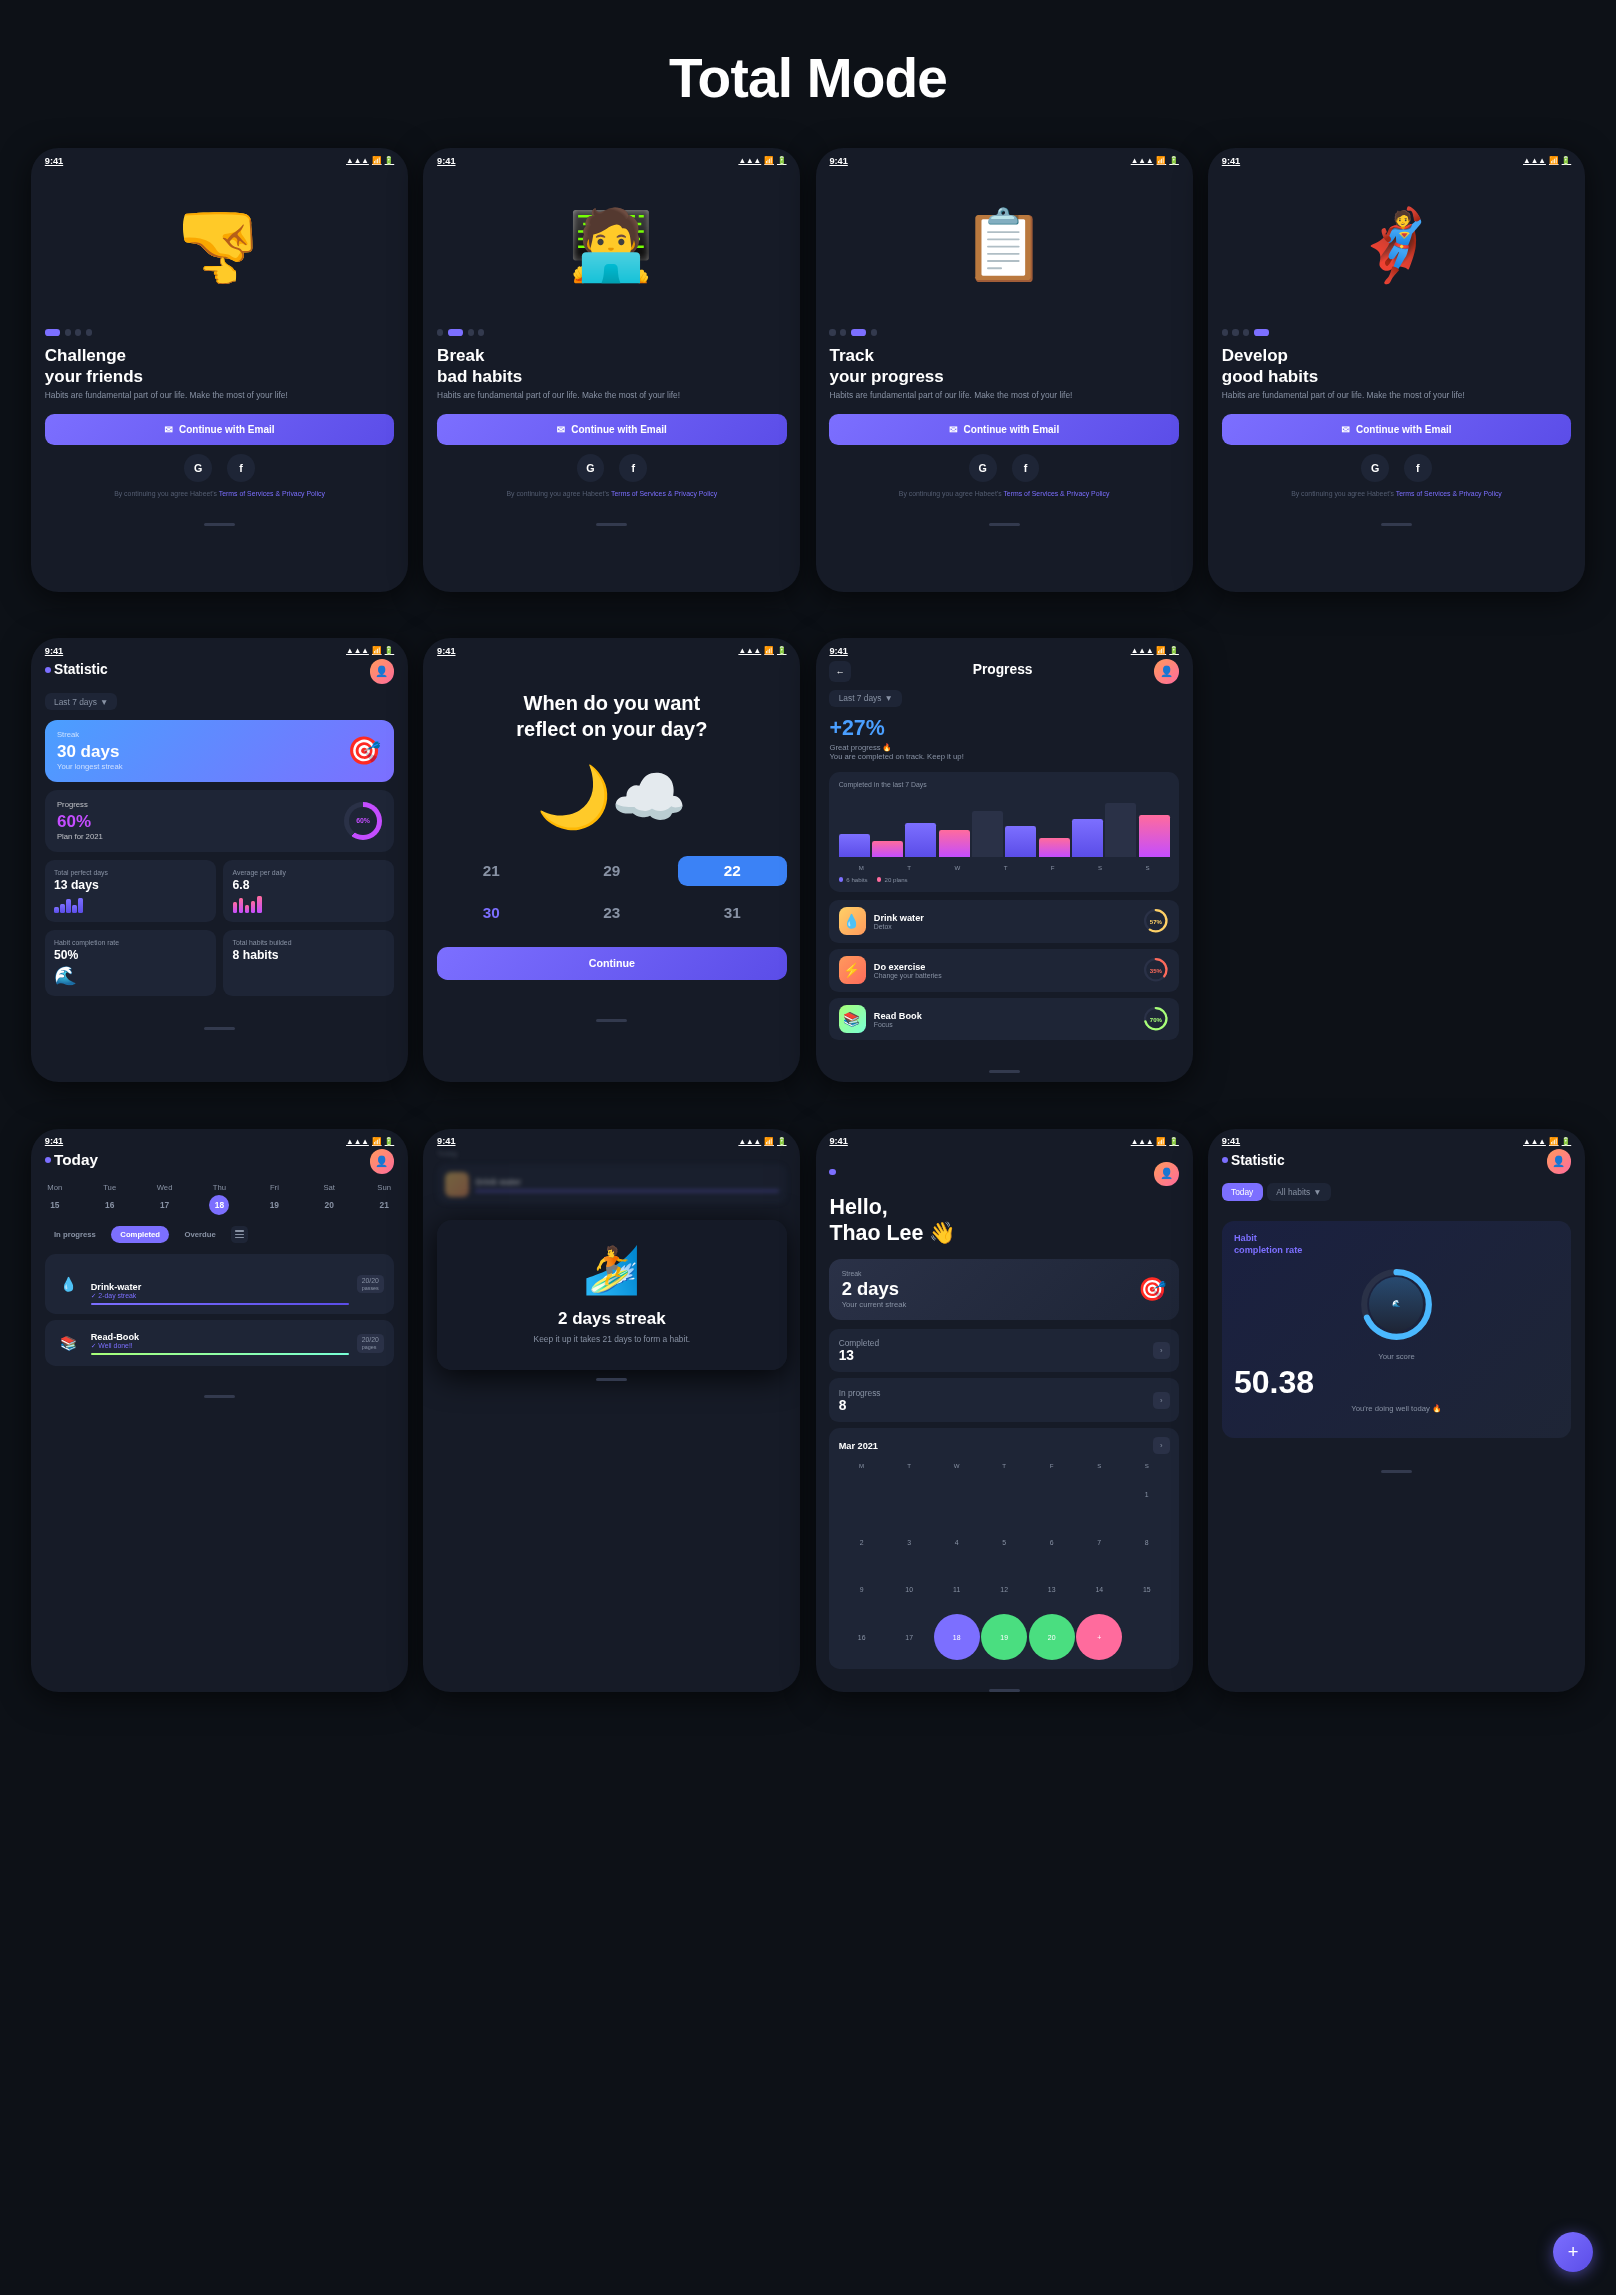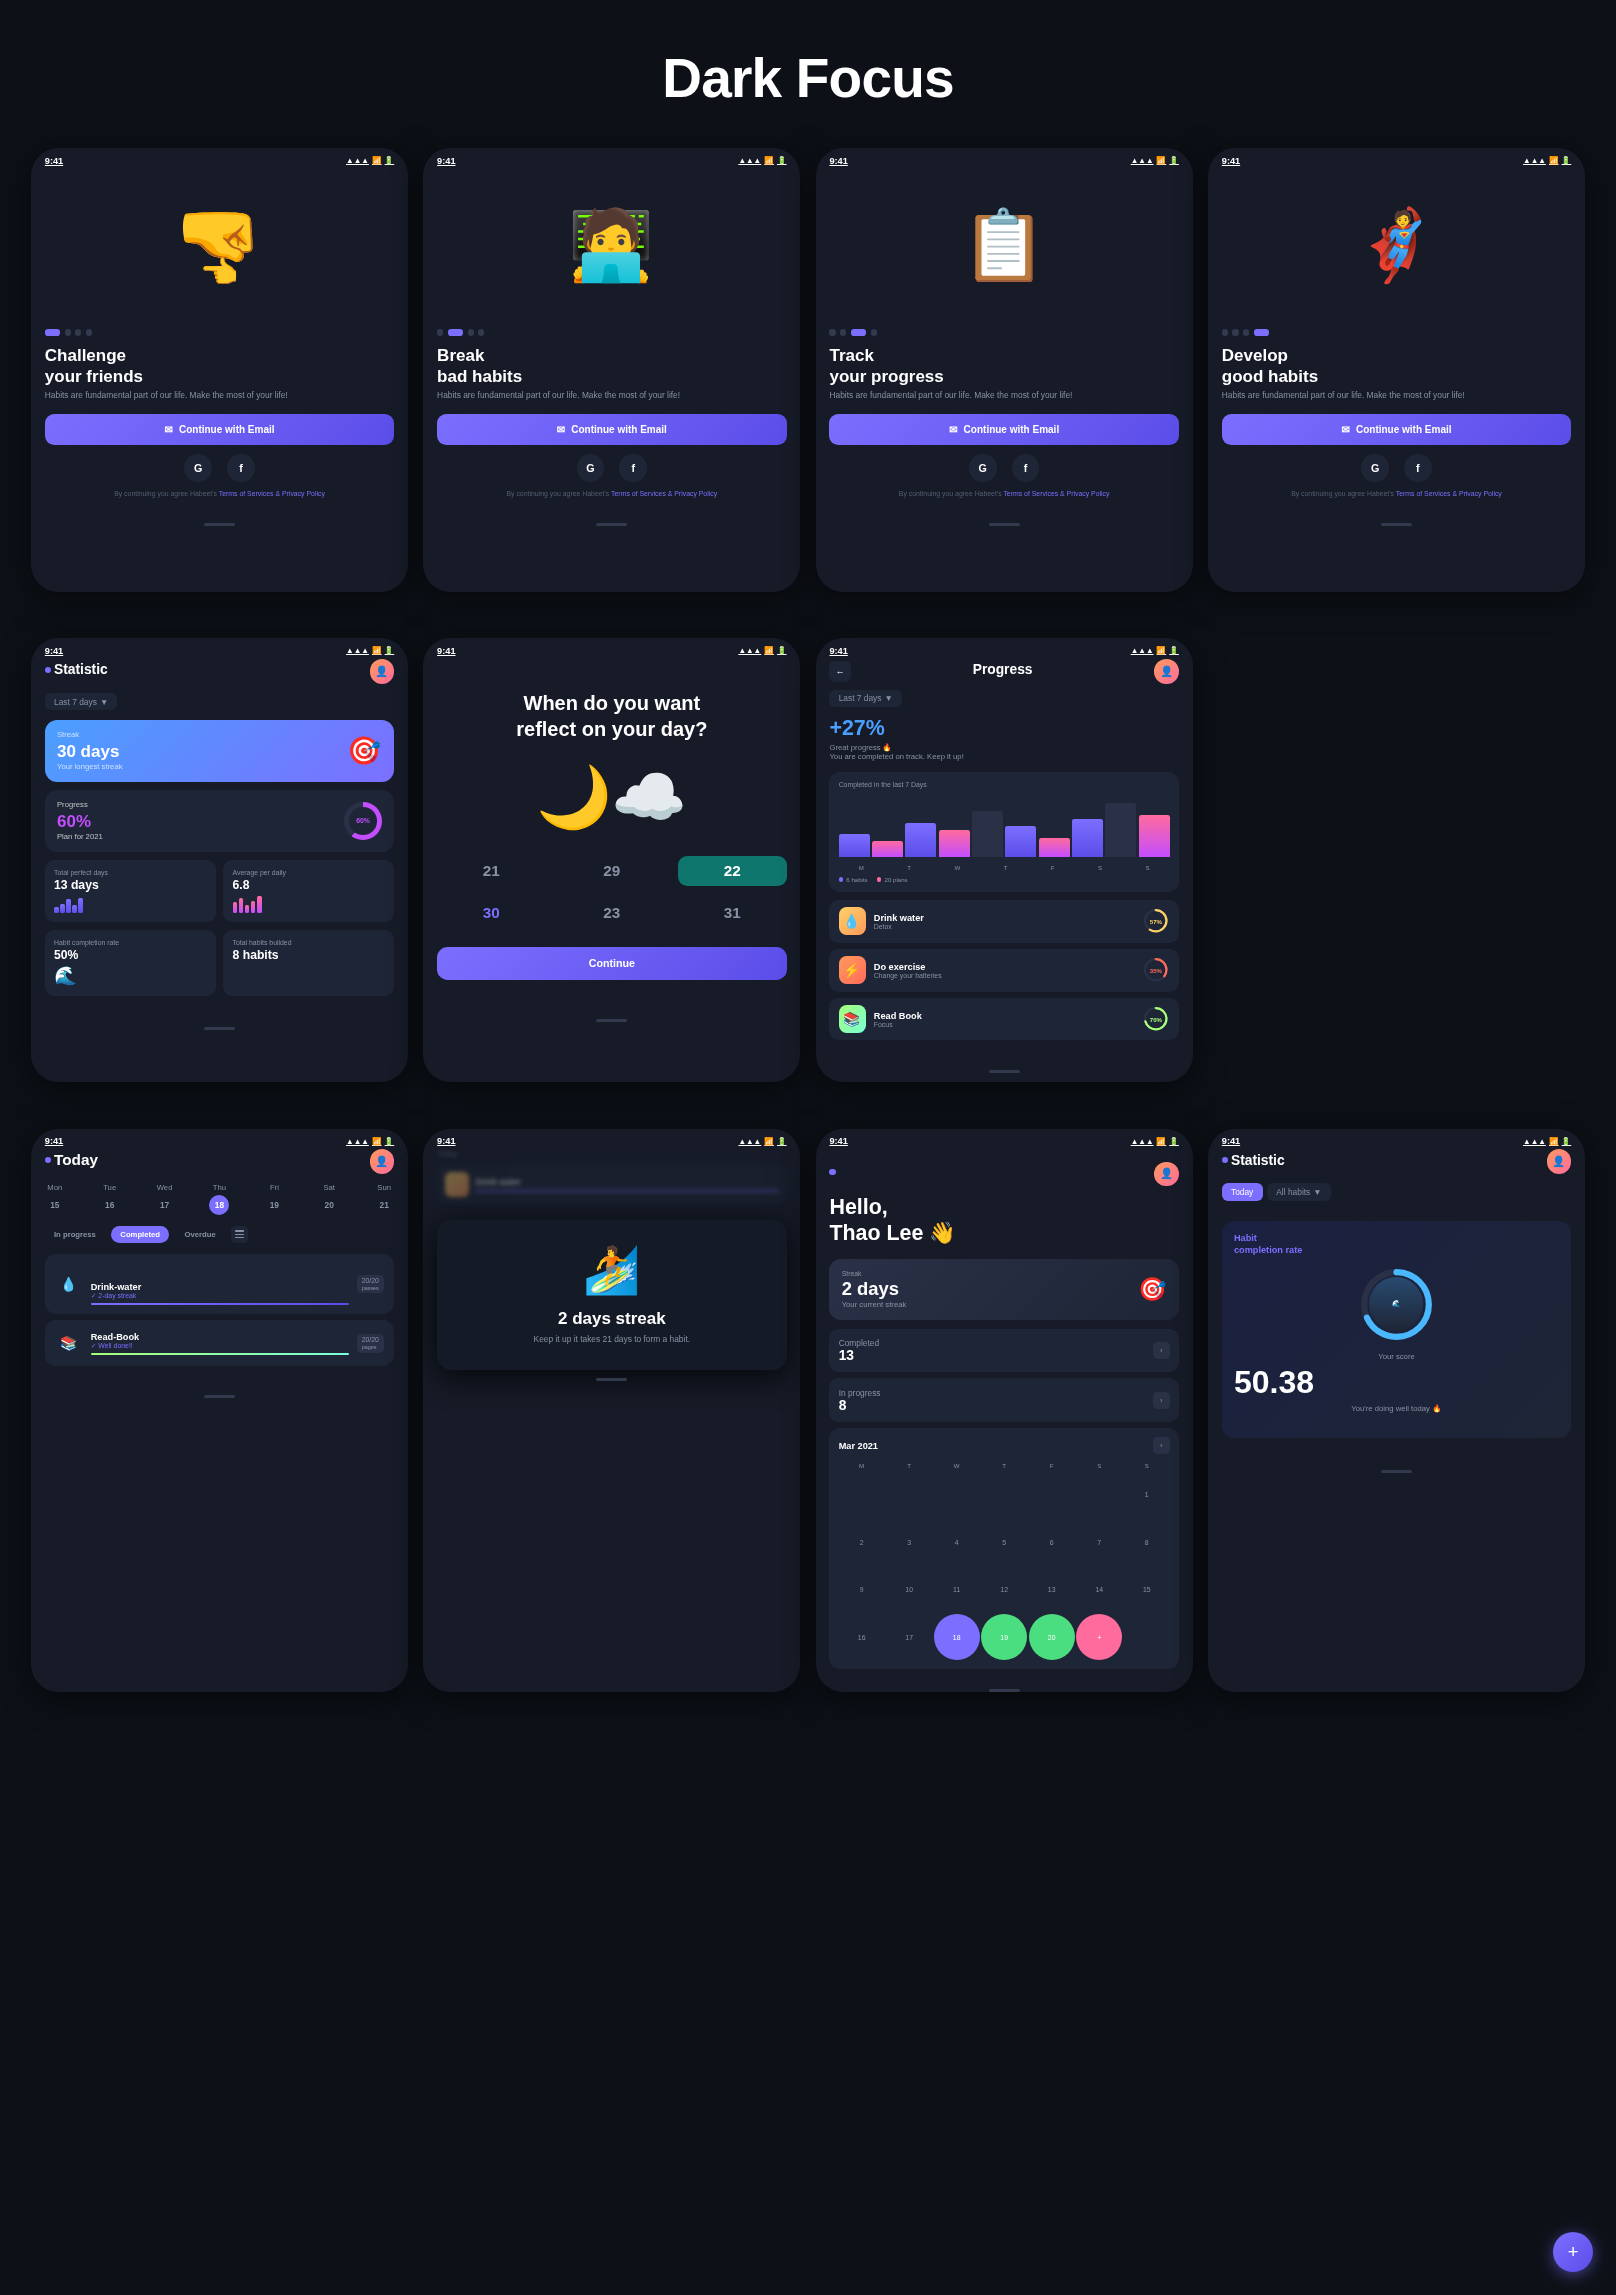--- a/index.html
+++ b/index.html
@@ -368,21 +368,21 @@
       border-radius: 7.7px;
       cursor: pointer;
     }
 
     .date-item.highlight {
       color: #7c6fff;
       font-weight: 700;
     }
 
     .date-item.active {
-      background: #0f766e;
+      background: #3b82f6;
       color: #fff;
       border-radius: 9.2px;
     }
 
     .btn-continue {
       background: linear-gradient(135deg, #7c6fff, #5b4de8);
       color: #fff;
       border: none;
       border-radius: 10.7px;
       padding: 10.7px 15.3px;
@@ -852,21 +852,21 @@
       justify-content: center;
       font-size: 18.4px;
       color: #fff;
       cursor: pointer;
       box-shadow: 0 3.1px 15.3px rgba(124,111,255,0.5);
     }
   </style>
 </head>
 <body>
 
-<h1 class="page-title">Dark Focus</h1>
+<h1 class="page-title">Total Mode</h1>
 
 <div class="screen-grid">
 
   <div class="phone-frame">
     <div class="phone-status-bar">
       <span>9:41</span>
       <div class="status-icons">
         <span>▲▲▲</span>
           <span>📶</span>
           <span>🔋</span>

